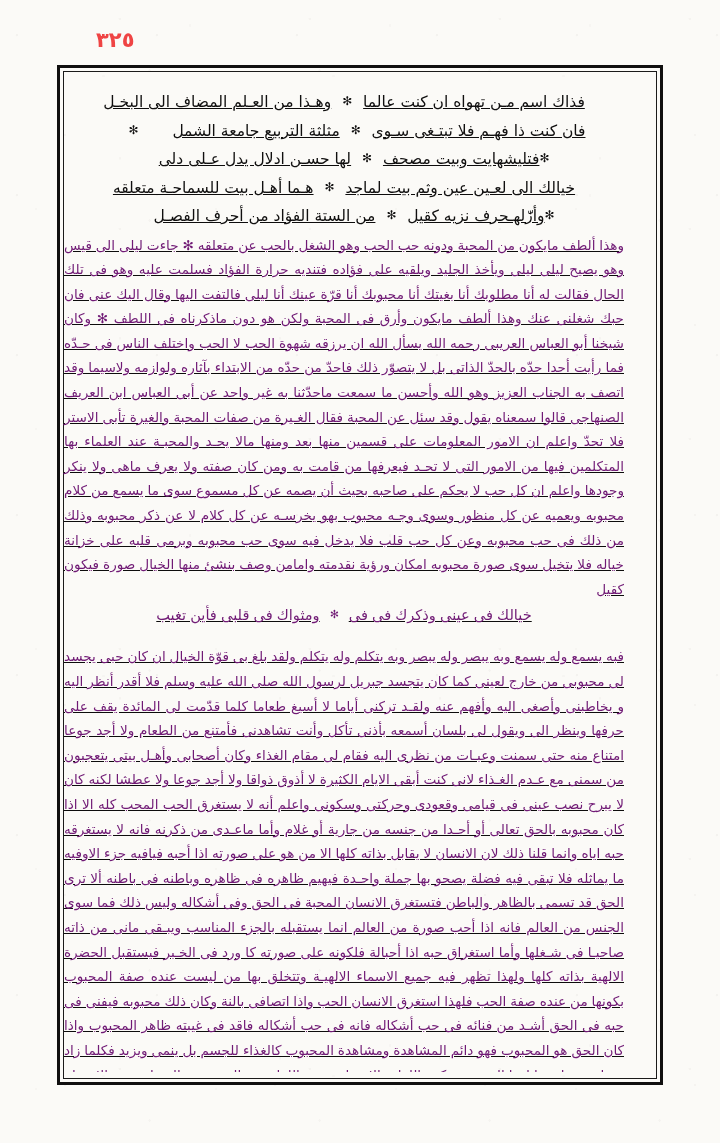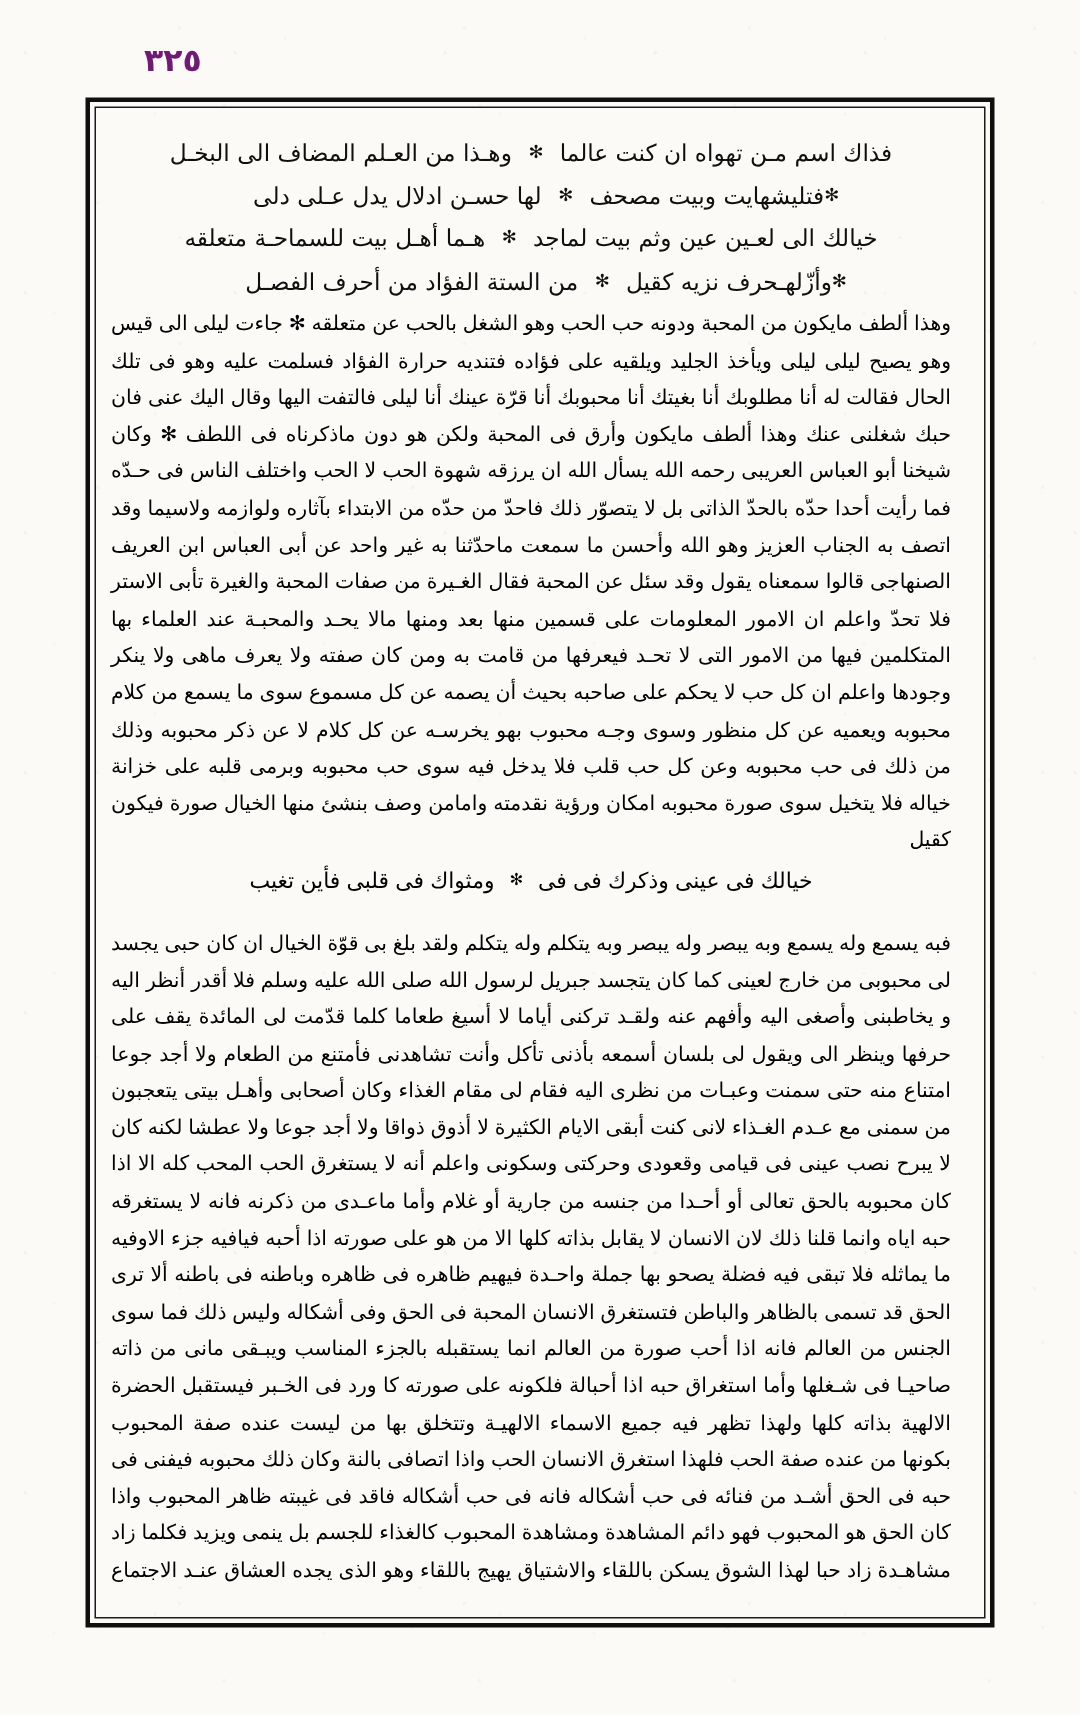--- a/index.html
+++ b/index.html
@@ -37,21 +37,21 @@
                      160px 180px, 230px 200px, 180px 220px, 200px 170px;
   }
 
   
   #folio {
     position: absolute;
     top: 28px;
     left: 96px;
     font-size: 21px;
     font-weight: 700;
-    color: #701a75;
+    color: #ef4444;
     letter-spacing: 1px;
     font-family: "DejaVu Sans", "Liberation Sans", sans-serif;
   }
 
   
   #frame-outer {
     position: absolute;
     left: 57px;
     top: 65px;
     width: 606px;
@@ -65,28 +65,29 @@
     top: 71px;
     width: 594px;
     height: 1008px;
     border: 1px solid #1b1a1a;
     box-sizing: border-box;
   }
 
   
   #content {
     position: absolute;
-    left: 64px;
+    left: 54px;
     top: 78px;
     width: 580px;
     height: 994px;
     box-sizing: border-box;
     padding: 6px 10px 0 10px;
     color: #0d0c0c;
     overflow: hidden;
+    text-decoration: underline;
   }
 
   
   .verse-block {
     margin: 4px 0 2px 0;
   }
   .verse-line {
     display: block;
     text-align: center;
     font-size: 15.5px;
@@ -115,21 +116,21 @@
   }
   .verse-line.indent-a { padding-left: 26px; }
   .verse-line.indent-b { padding-left: 54px; }
 
   
   .prose {
     text-align: justify;
     text-align-last: justify;
     font-size: 13.6px;
     line-height: 24.6px;
-    color: #000000;
+    color: #701a75;
     word-spacing: -0.5px;
     letter-spacing: -0.25px;
     font-family: "DejaVu Sans", "Liberation Sans", sans-serif;
   }
   .prose p {
     margin: 0;
     text-align: justify;
     text-align-last: justify;
   }
 
@@ -164,20 +165,23 @@
   <div id="frame-inner"></div>
 
   <div id="content">
 
     <div class="verse-block">
 
       <div class="verse-line">
         <span class="hemi">فذاك اسم مـن تهواه ان كنت عالما</span><span class="sep">✻</span><span class="hemi">وهـذا من العـلم المضاف الى البخـل</span>
       </div>
 
+      <div class="verse-line indent-a">
+        <span class="hemi">فان كنت ذا فهـم فلا تبتـغى سـوى</span><span class="sep">✻</span><span class="hemi">مثلثة التربيع جامعة الشمل</span><span class="trail">✻</span>
+      </div>
 
       <div class="verse-line indent-b">
         <span class="trail">✻</span><span class="hemi">فتليشهايت وبيت مصحف</span><span class="sep">✻</span><span class="hemi">لها حسـن ادلال يدل عـلى دلى</span>
       </div>
 
       <div class="verse-line">
         <span class="hemi">خيالك الى لعـين عين وثم بيت لماجد</span><span class="sep">✻</span><span class="hemi">هـما أهـل بيت للسماحـة متعلقه</span>
       </div>
 
       <div class="verse-line indent-b">

